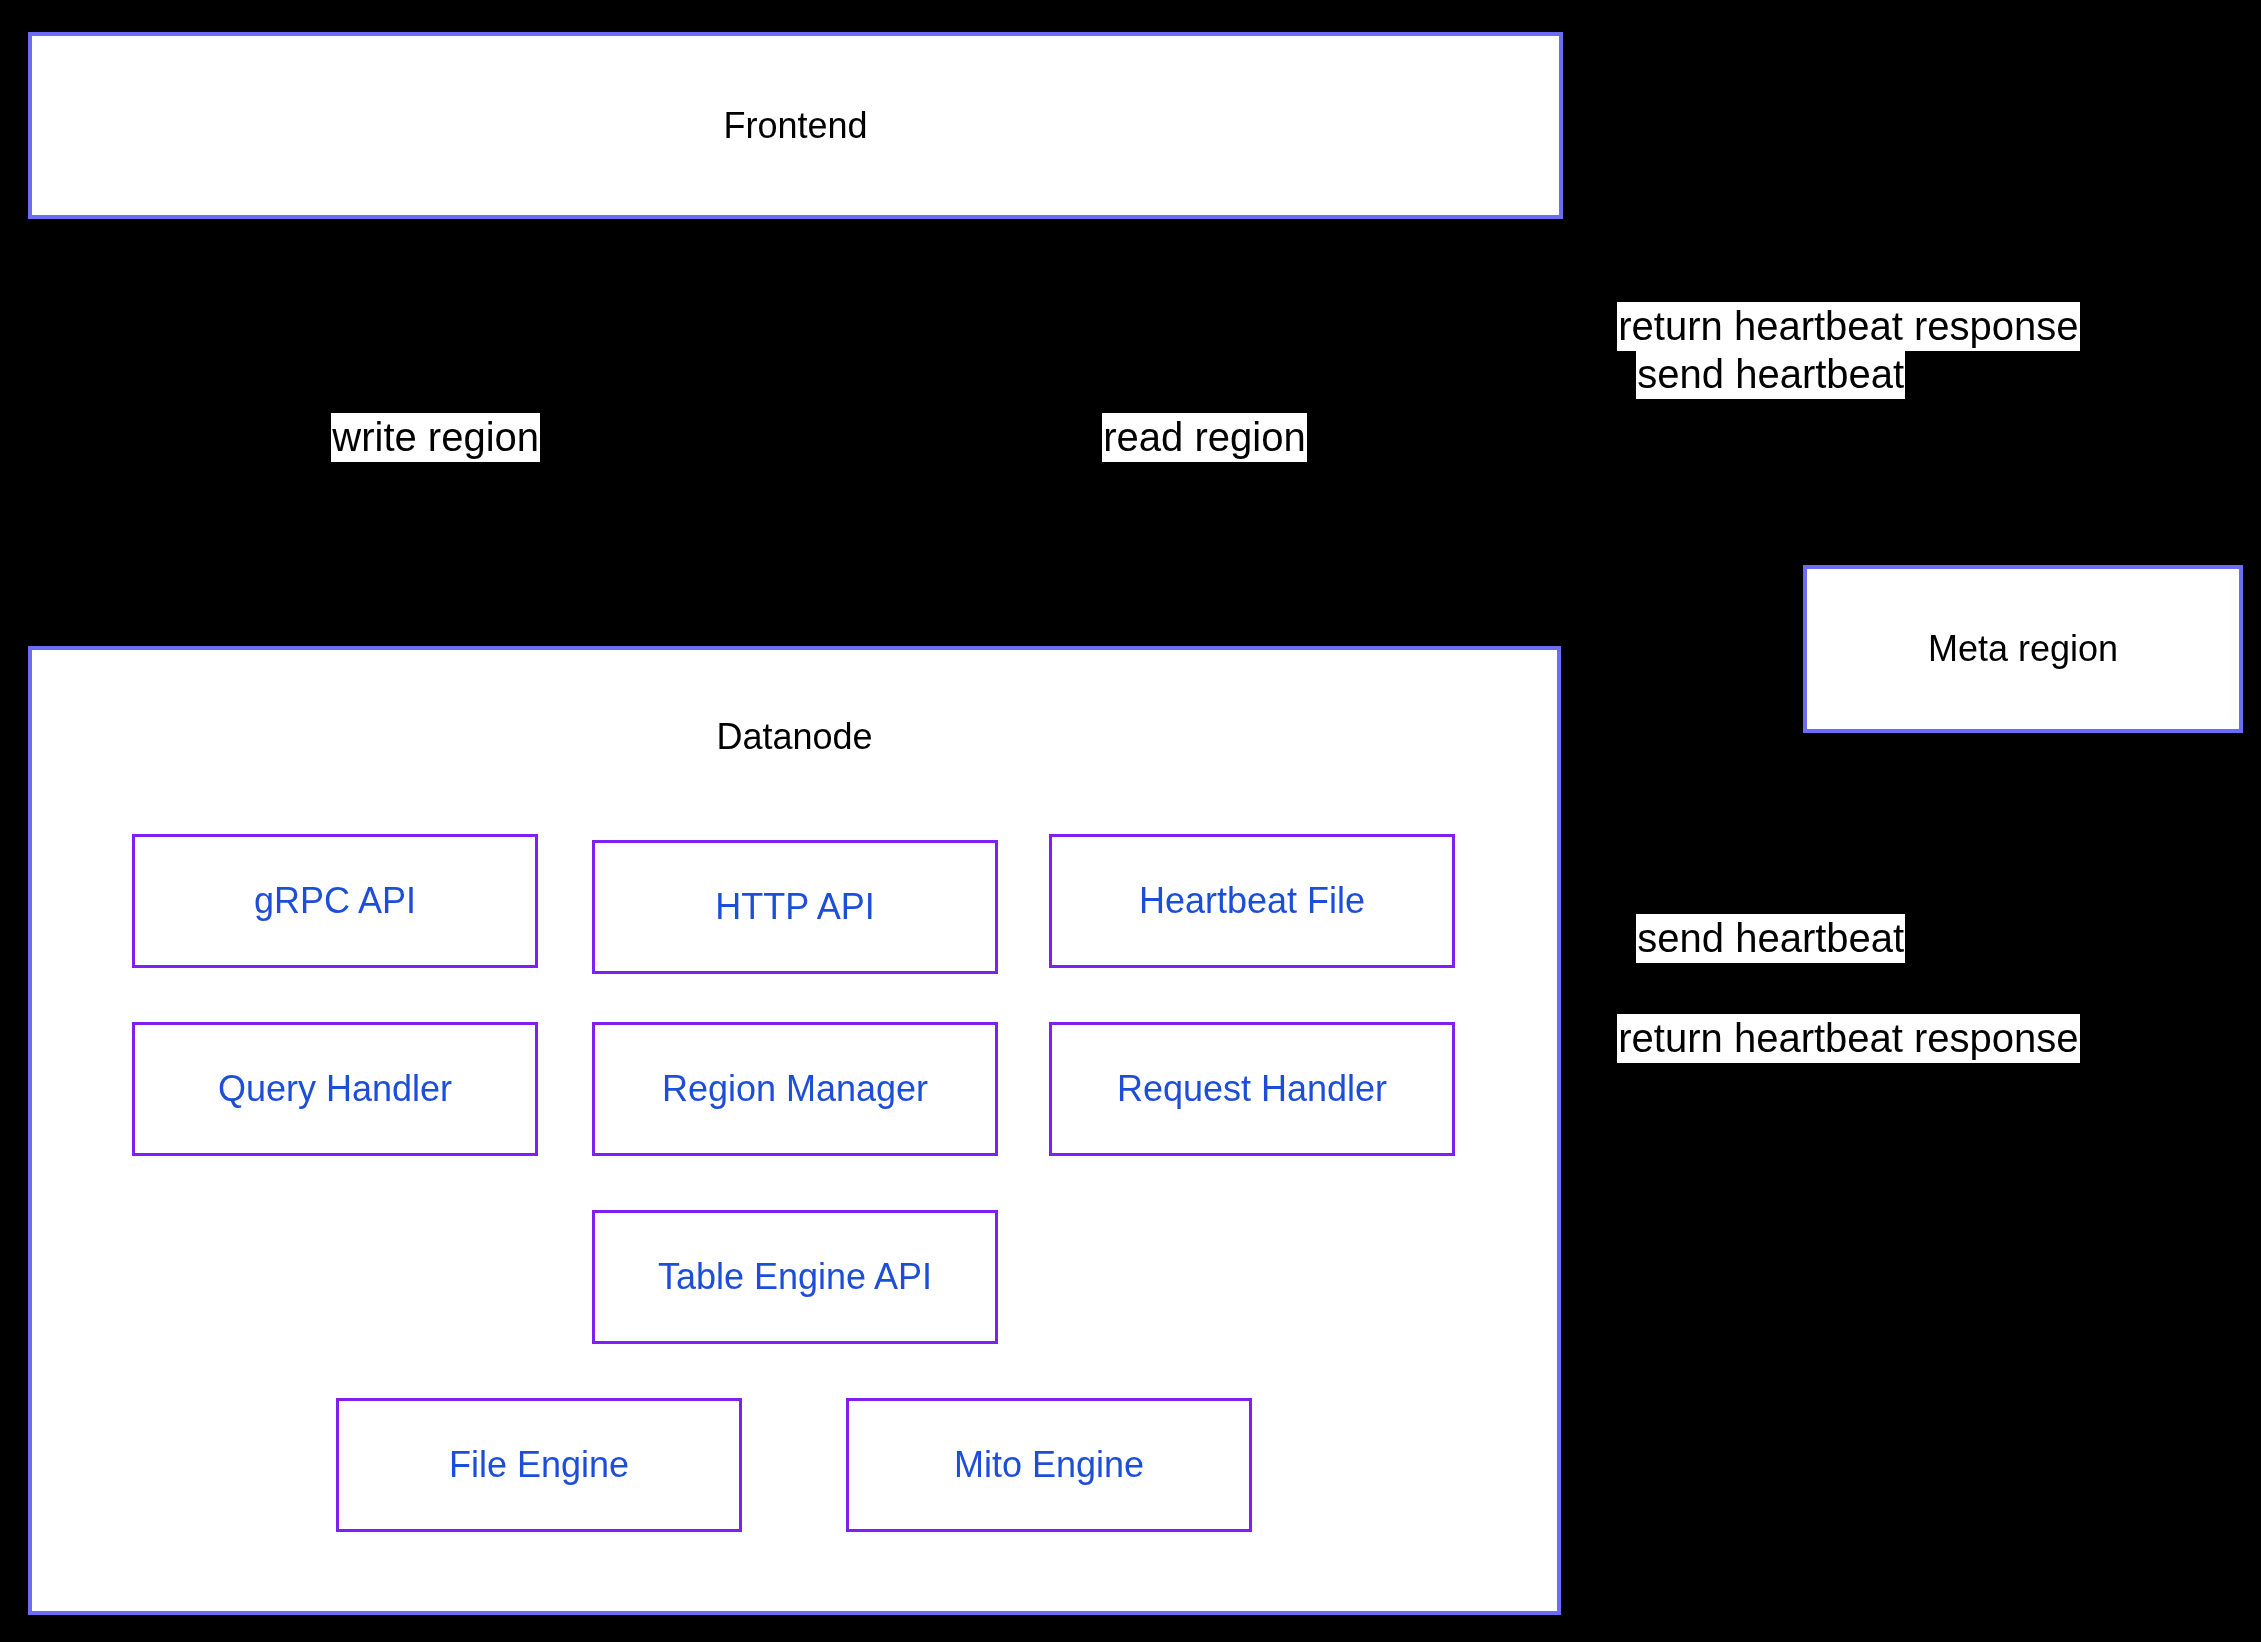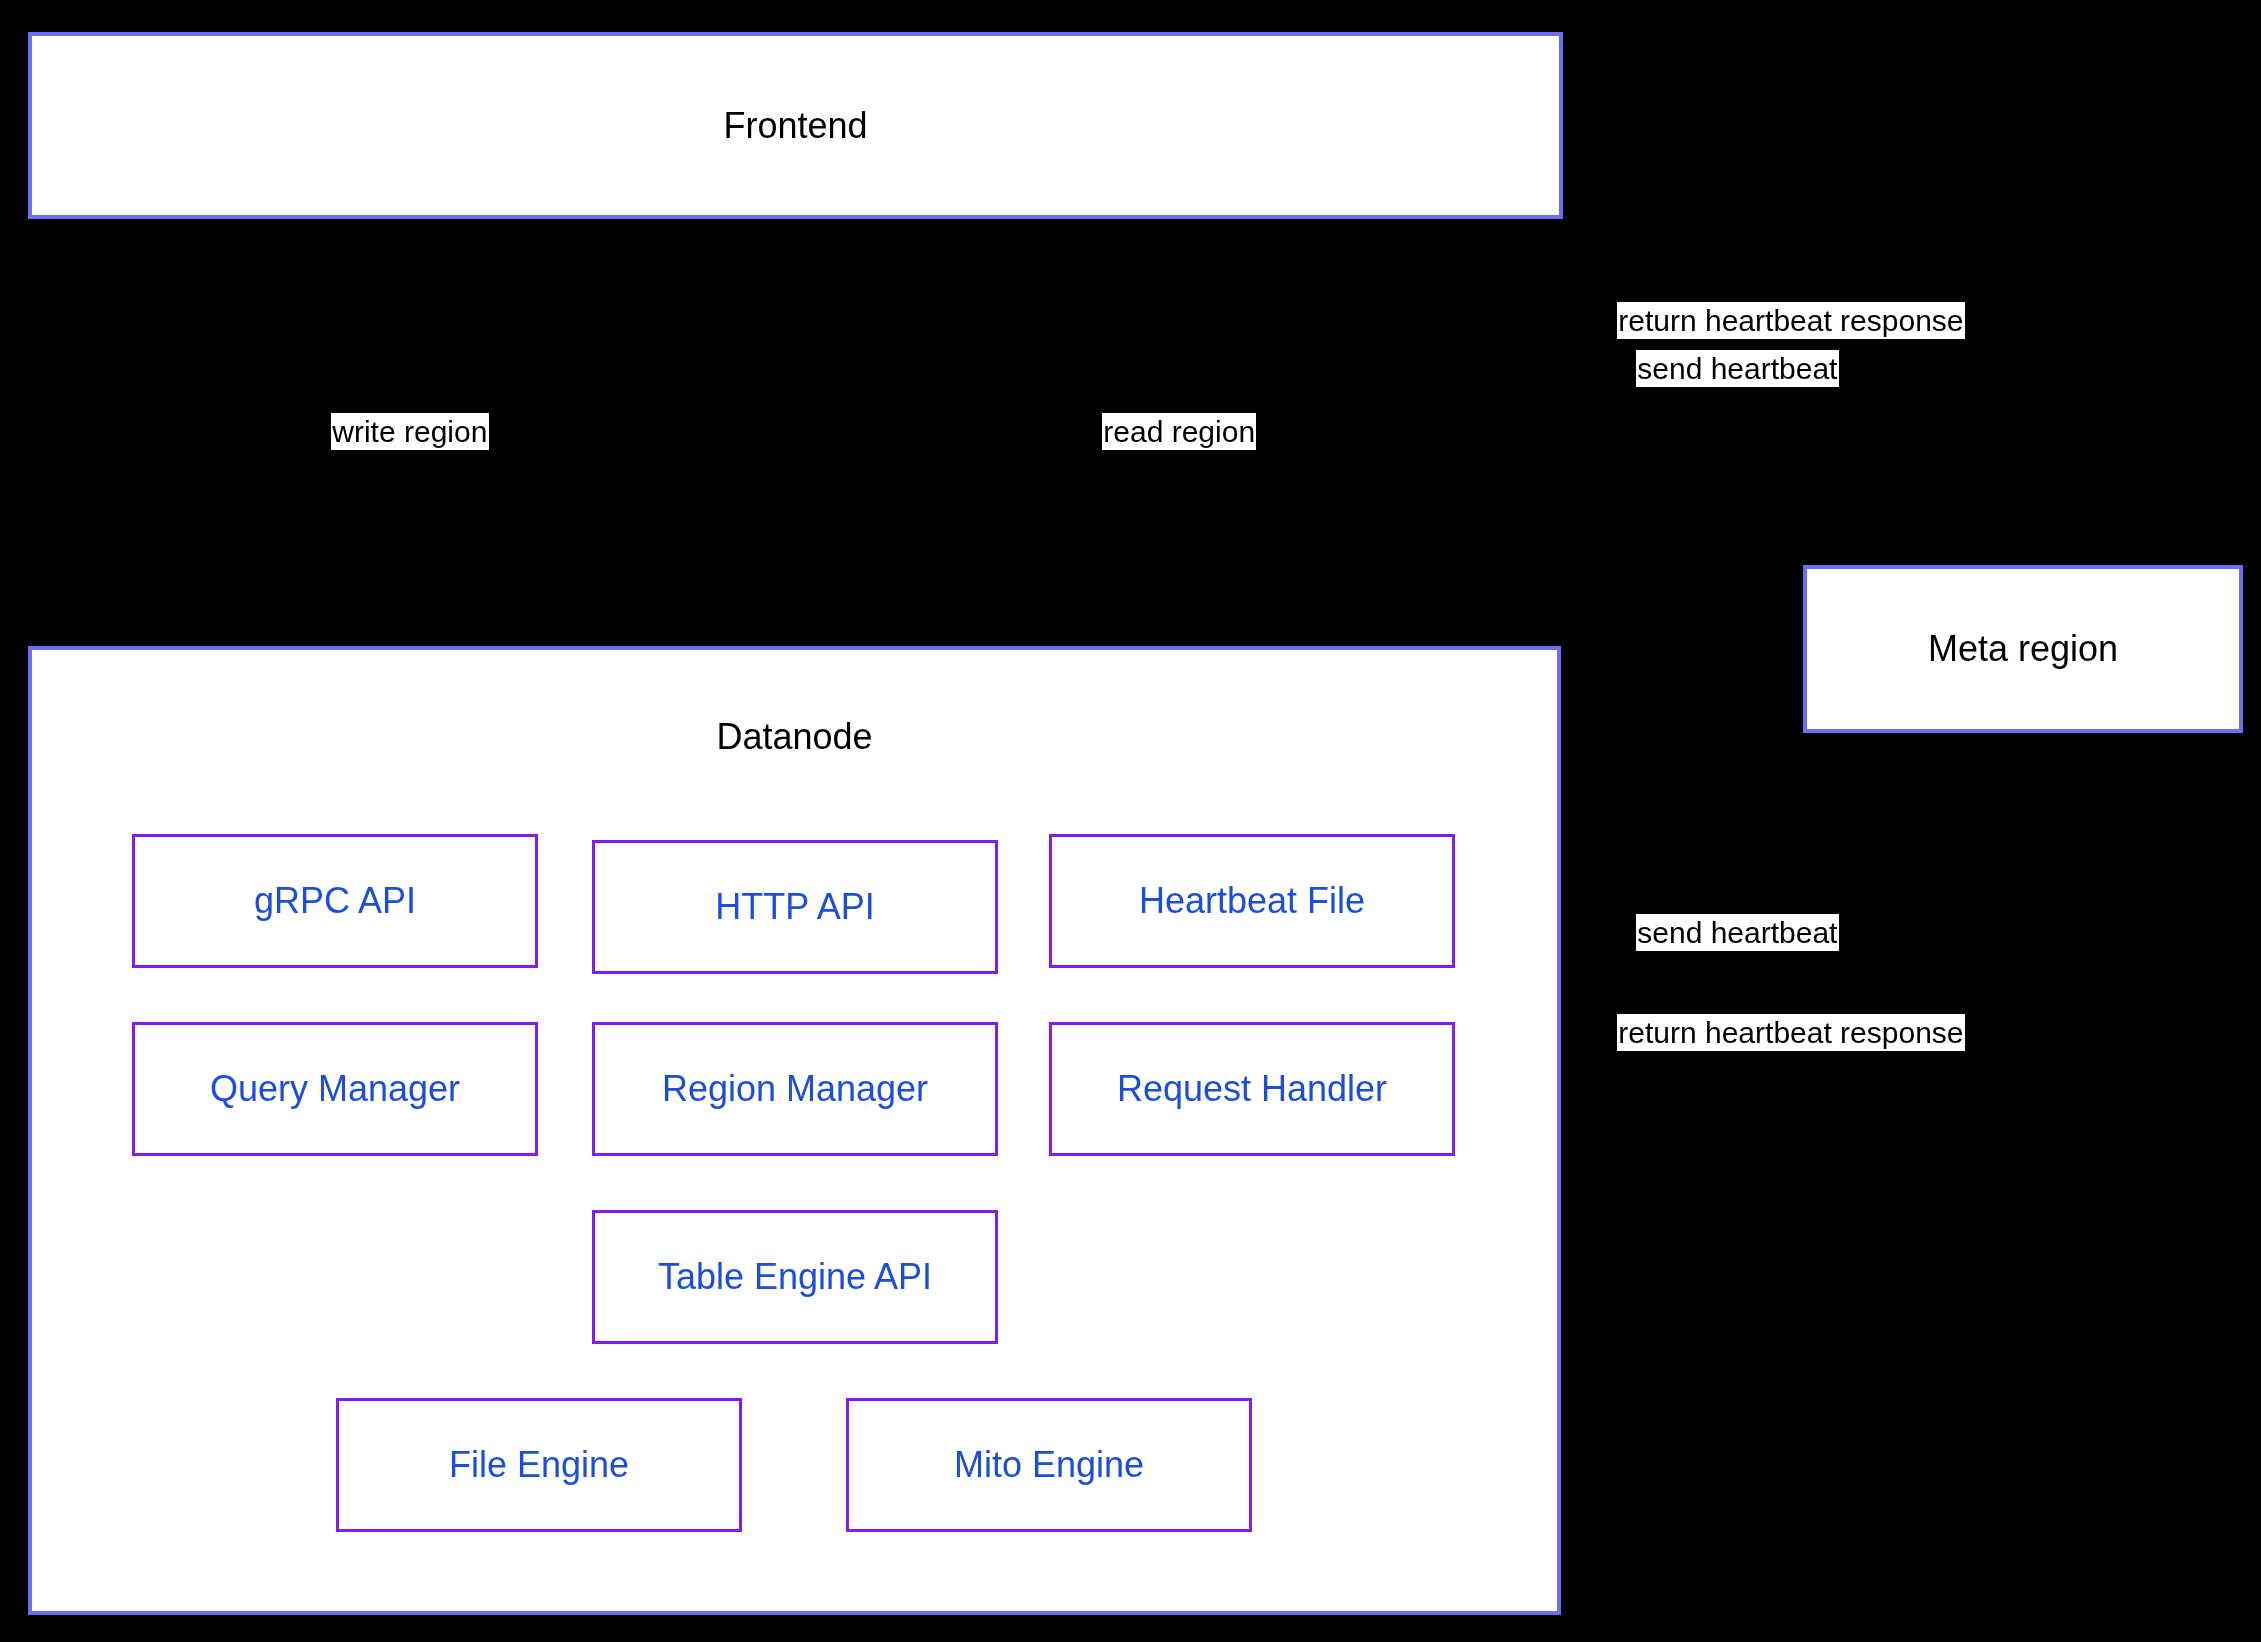--- a/index.html
+++ b/index.html
@@ -47,21 +47,21 @@
     color: #1d4ed8;
     font-size: 36px;
     line-height: 1.1;
     white-space: nowrap;
     text-align: right;
   }
   .edge-label {
     position: absolute;
     background: #ffffff;
     color: #000000;
-    font-size: 30px;
+    font-size: 40px;
     line-height: 1.18;
     white-space: nowrap;
     padding: 0.7px 1.3px;
     box-sizing: border-box;
   }
   svg.wires {
     position: absolute;
     left: 0;
     top: 0;
     width: 2261px;
@@ -110,21 +110,21 @@
     <span class="label-centered">gRPC API</span>
   </div>
   <div class="node node-inner" style="left:592px; top:834px; width:406px; height:134px;margin-top:6px;">
     <span class="label-centered">HTTP API</span>
   </div>
   <div class="node node-inner" style="left:1049px; top:834px; width:406px; height:134px;">
     <span class="label-centered">Heartbeat File</span>
   </div>
 
   <div class="node node-inner" style="left:132px; top:1022px; width:406px; height:134px;">
-    <span class="label-centered">Query Manager</span>
+    <span class="label-centered">Query Handler</span>
   </div>
   <div class="node node-inner" style="left:592px; top:1022px; width:406px; height:134px;">
     <span class="label-centered">Region Manager</span>
   </div>
   <div class="node node-inner" style="left:1049px; top:1022px; width:406px; height:134px;">
     <span class="label-centered">Request Handler</span>
   </div>
 
   <div class="node node-inner" style="left:592px; top:1210px; width:406px; height:134px;">
     <span class="label-centered">Table Engine API</span>

